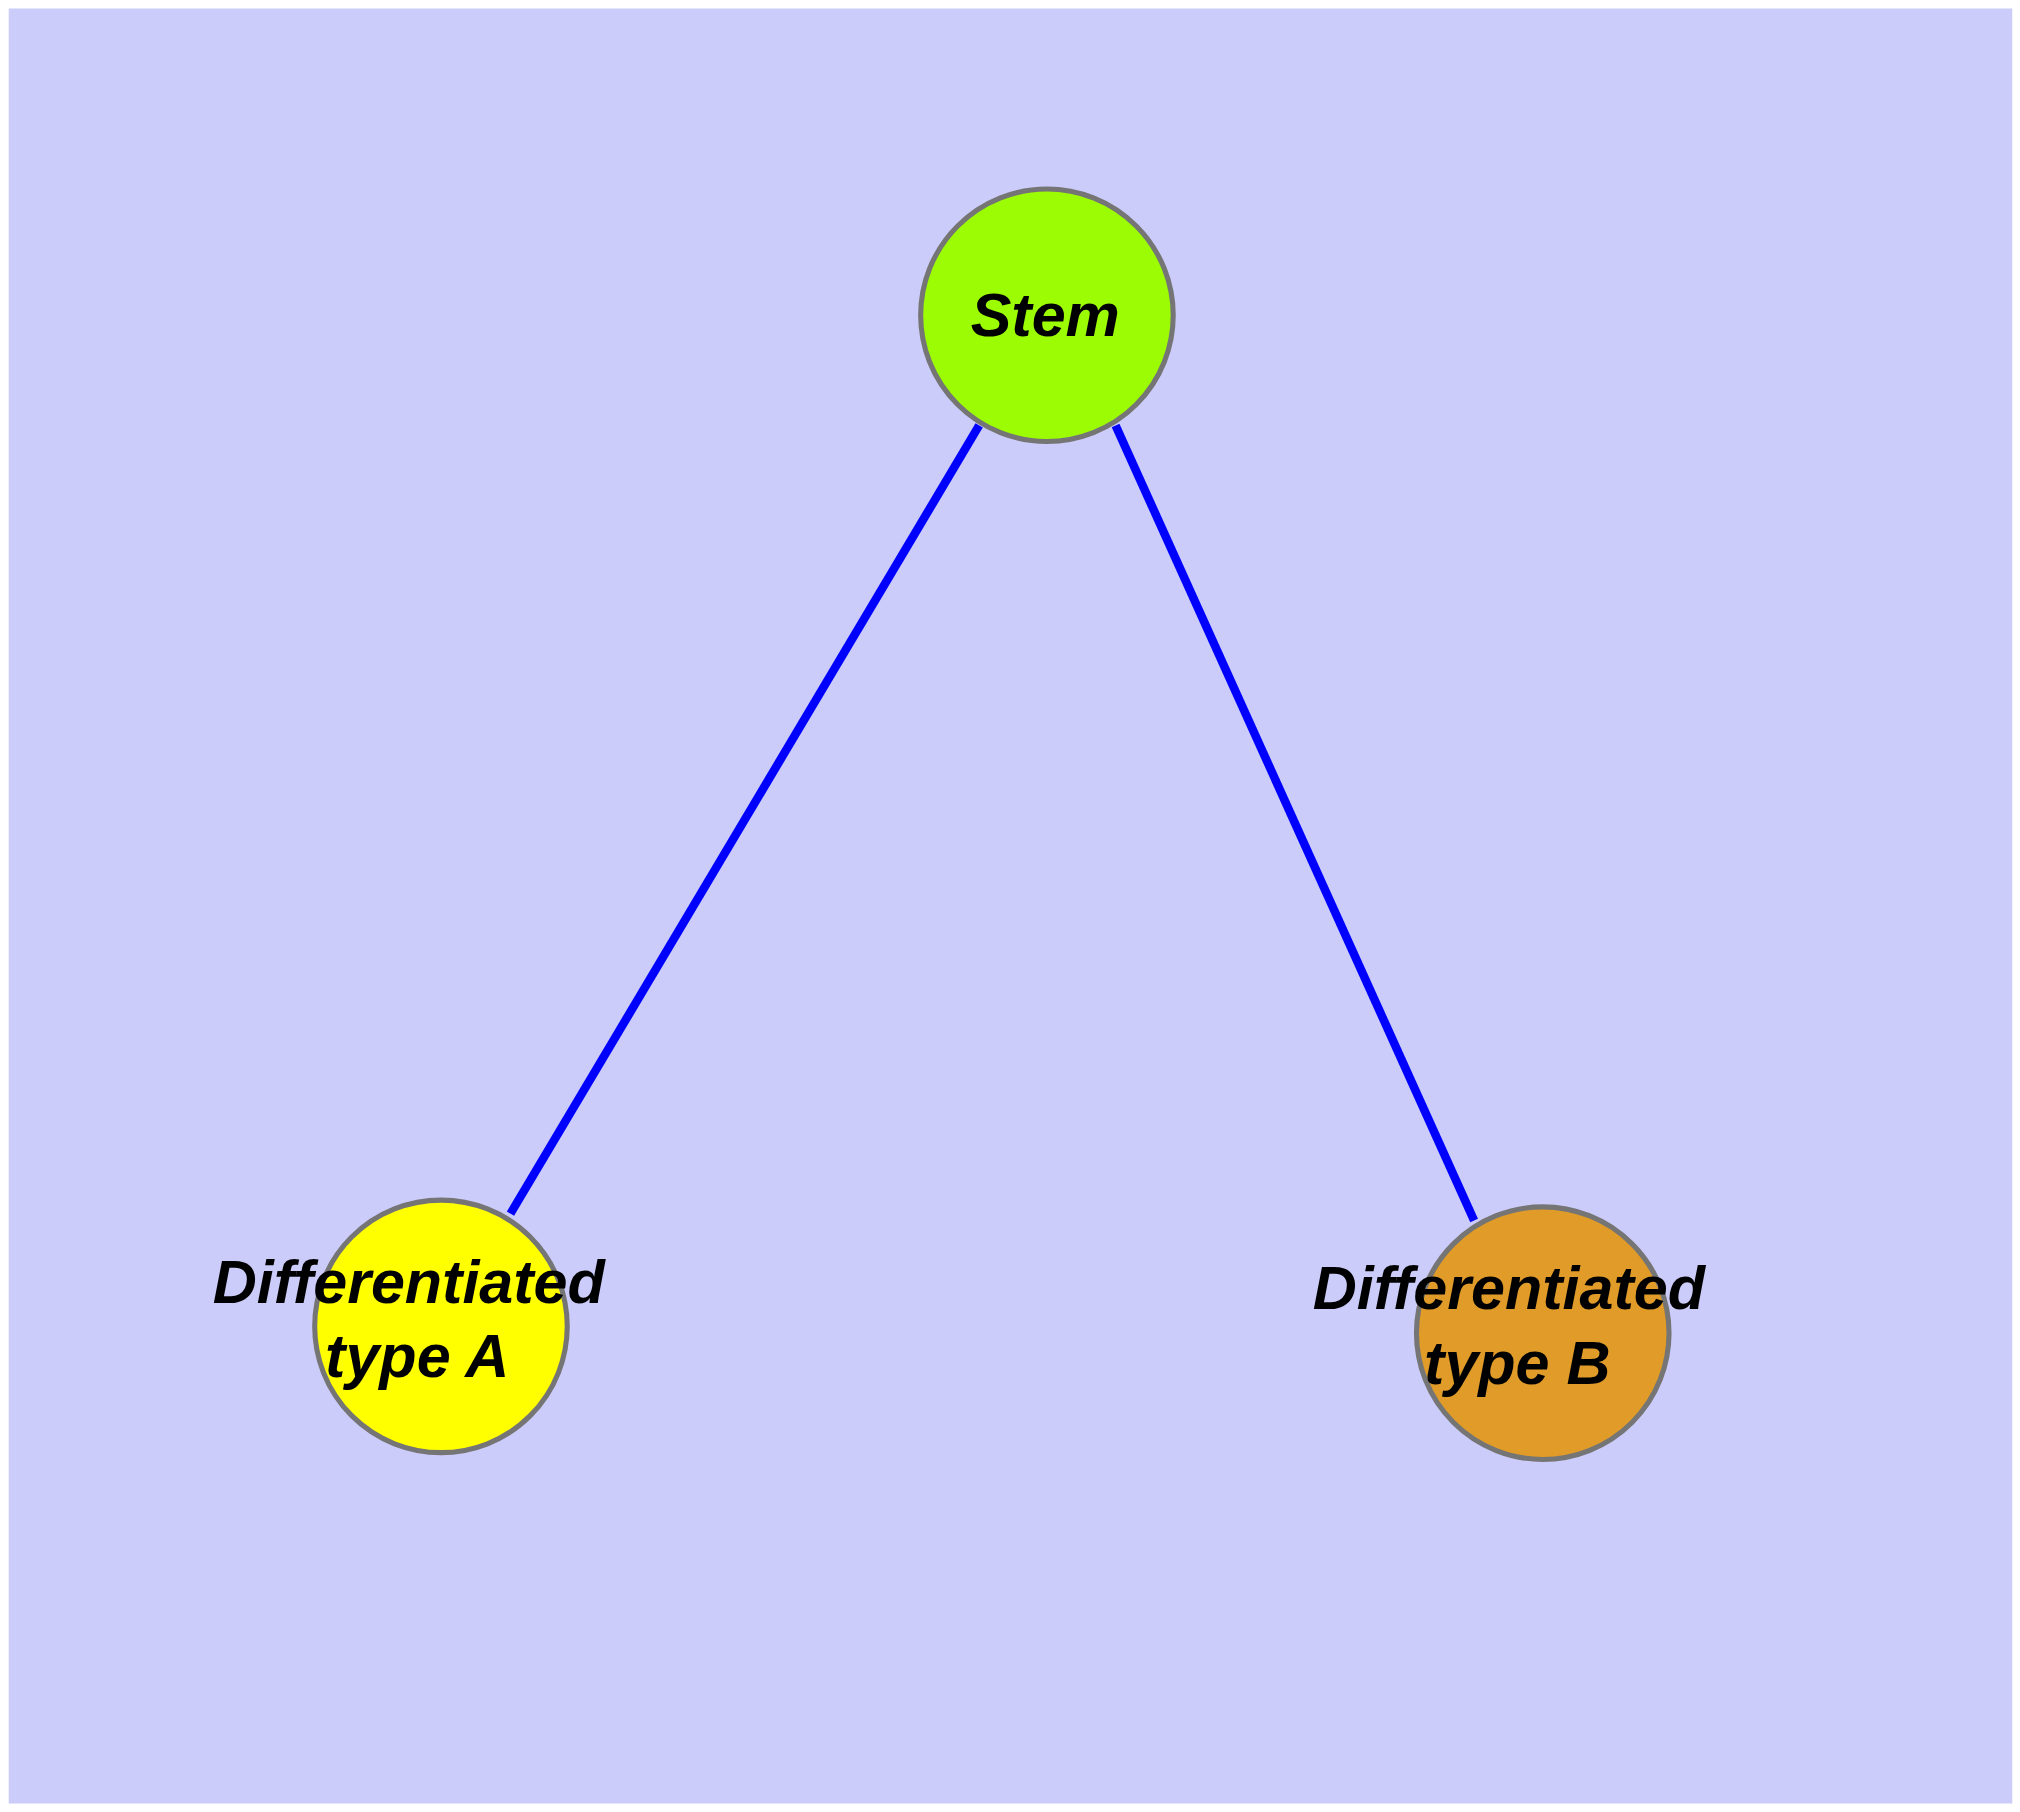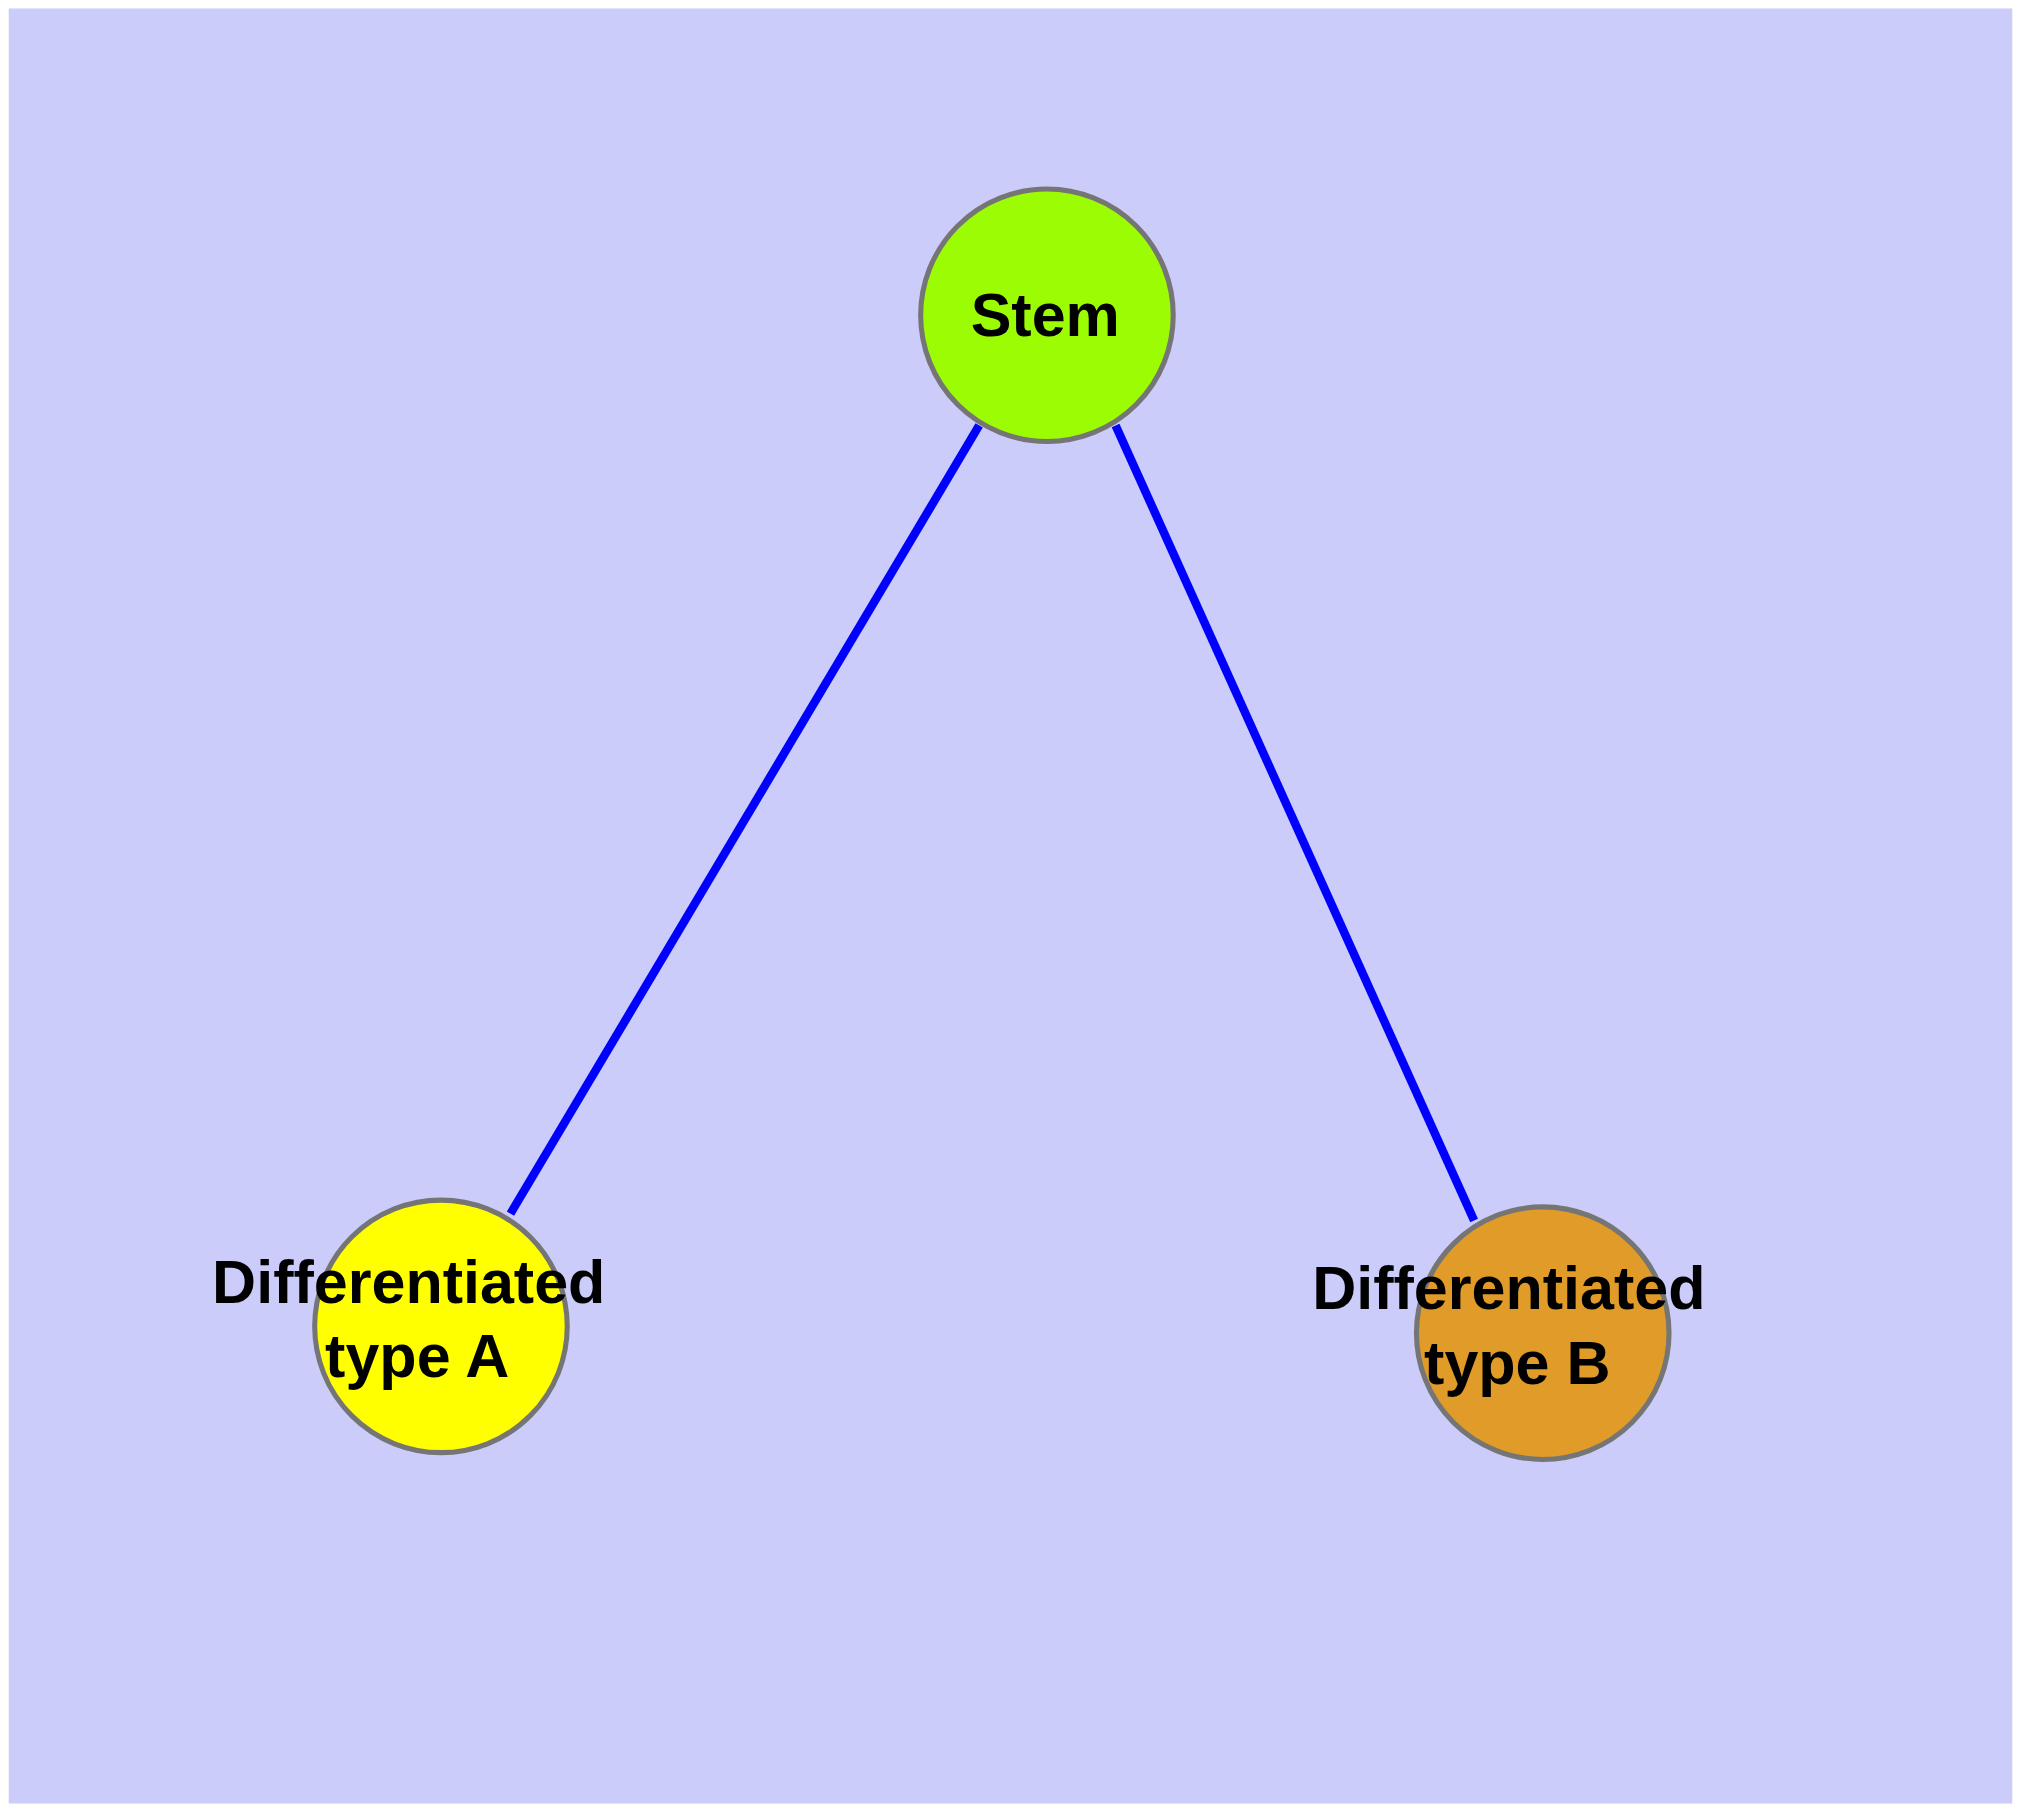--- a/index.html
+++ b/index.html
@@ -11,20 +11,21 @@
     width: 2021px;
     height: 1812px;
     overflow: hidden;
     font-family: "Liberation Sans", sans-serif;
   }
   #graph-canvas {
     position: relative;
     width: 2021px;
     height: 1812px;
     background: #ffffff;
+    font-style: italic;
   }
   #graph-svg {
     position: absolute;
     top: 0;
     left: 0;
     width: 2021px;
     height: 1812px;
     display: block;
   }
   .node-label {

